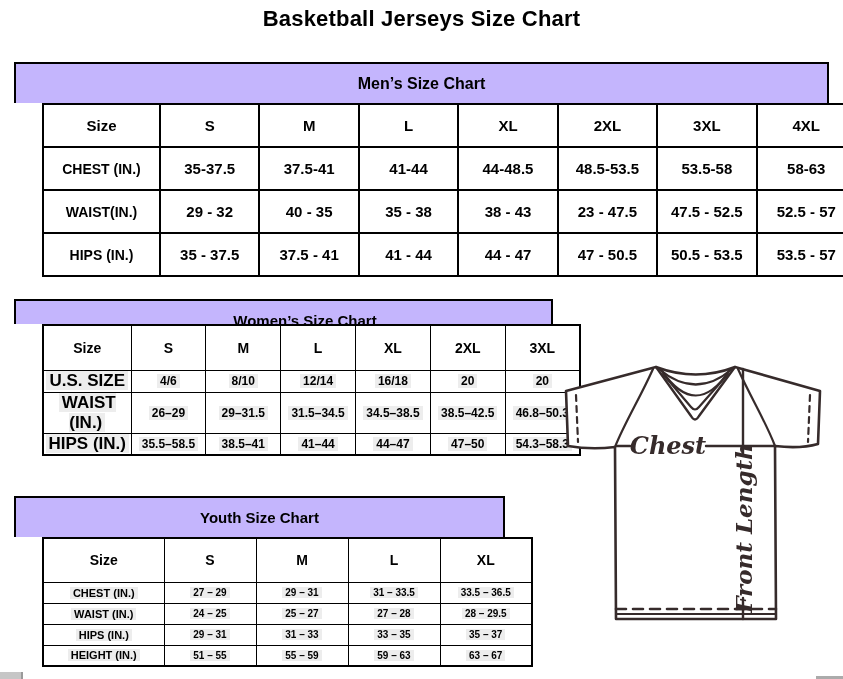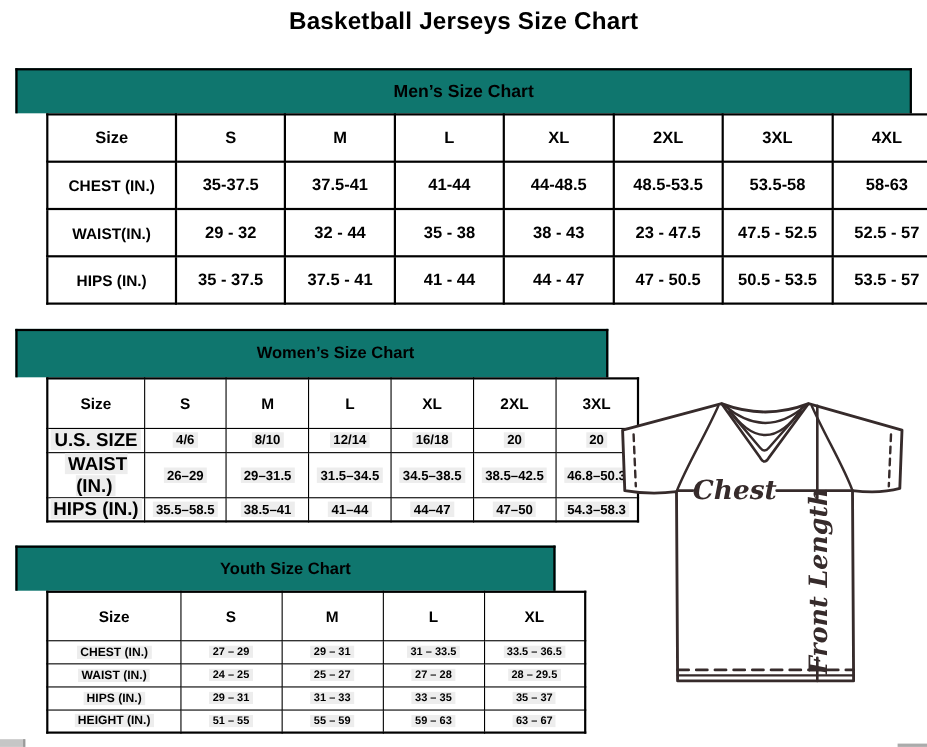--- a/index.html
+++ b/index.html
@@ -7,37 +7,37 @@
     width:843px;height:679px;position:relative;background:#fff;overflow:hidden;
     font-family:"Liberation Sans",sans-serif;color:#000;
   }
   .page-title{
     position:absolute;top:6px;left:0;width:843px;box-sizing:border-box;
     text-align:center;font-size:22px;font-weight:bold;letter-spacing:.2px;
   }
   .tbl{position:absolute;box-sizing:border-box;background:#fff;}
   .band{
     box-sizing:border-box;border:2px solid #000;border-bottom:none;
-    background:#0f766e;text-align:center;font-weight:bold;
+    background:#c4b5fd;text-align:center;font-weight:bold;
   }
   .tbl table{border-collapse:collapse;width:100%;table-layout:fixed;border:2px solid #000;margin-left:28px;}
   .tbl th,.tbl td{
     text-align:center;vertical-align:middle;font-weight:bold;padding:0;
     border:1px solid #000;
   }
   
   .mens{left:14px;top:62px;width:815px;}
   .mens .band{height:41px;line-height:39px;font-size:16px;}
   .mens th,.mens td{border:2px solid #000;}
   .mens tr.hdr{height:43px;}   .mens tr.hdr th{font-size:15px;}
   .mens tr.data{height:43px;}  .mens td{font-size:15px;}
   .mens td.lbl{font-size:14px;}
   
   .womens{left:14px;top:299px;width:539px;}
-  .womens .band{height:44px;line-height:39px;font-size:15px;padding-left:43px;}
+  .womens .band{height:25px;line-height:39px;font-size:15px;padding-left:43px;}
   .womens tr.hdr{height:45px;} .womens tr.hdr th{font-size:14px;}
   .womens tr.data{height:22px;}
   .womens td{font-size:12px;}
   .womens td.lbl{font-size:17px;}
   
   .youth{left:14px;top:496px;width:491px;}
   .youth .band{height:41px;line-height:39px;font-size:15px;}
   .youth tr.hdr{height:44px;} .youth tr.hdr th{font-size:14px;}
   .youth tr.data{height:21px;}
   .youth td{font-size:10px;}
@@ -78,21 +78,21 @@
       <td>37.5-41</td>
       <td>41-44</td>
       <td>44-48.5</td>
       <td>48.5-53.5</td>
       <td>53.5-58</td>
       <td>58-63</td>
     </tr>
     <tr class="data">
       <td class="lbl">WAIST(IN.)</td>
       <td>29 - 32</td>
-      <td>32 - 44</td>
+      <td>40 - 35</td>
       <td>35 - 38</td>
       <td>38 - 43</td>
       <td>23 - 47.5</td>
       <td>47.5 - 52.5</td>
       <td>52.5 - 57</td>
     </tr>
     <tr class="data">
       <td class="lbl">HIPS (IN.)</td>
       <td>35 - 37.5</td>
       <td>37.5 - 41</td>

